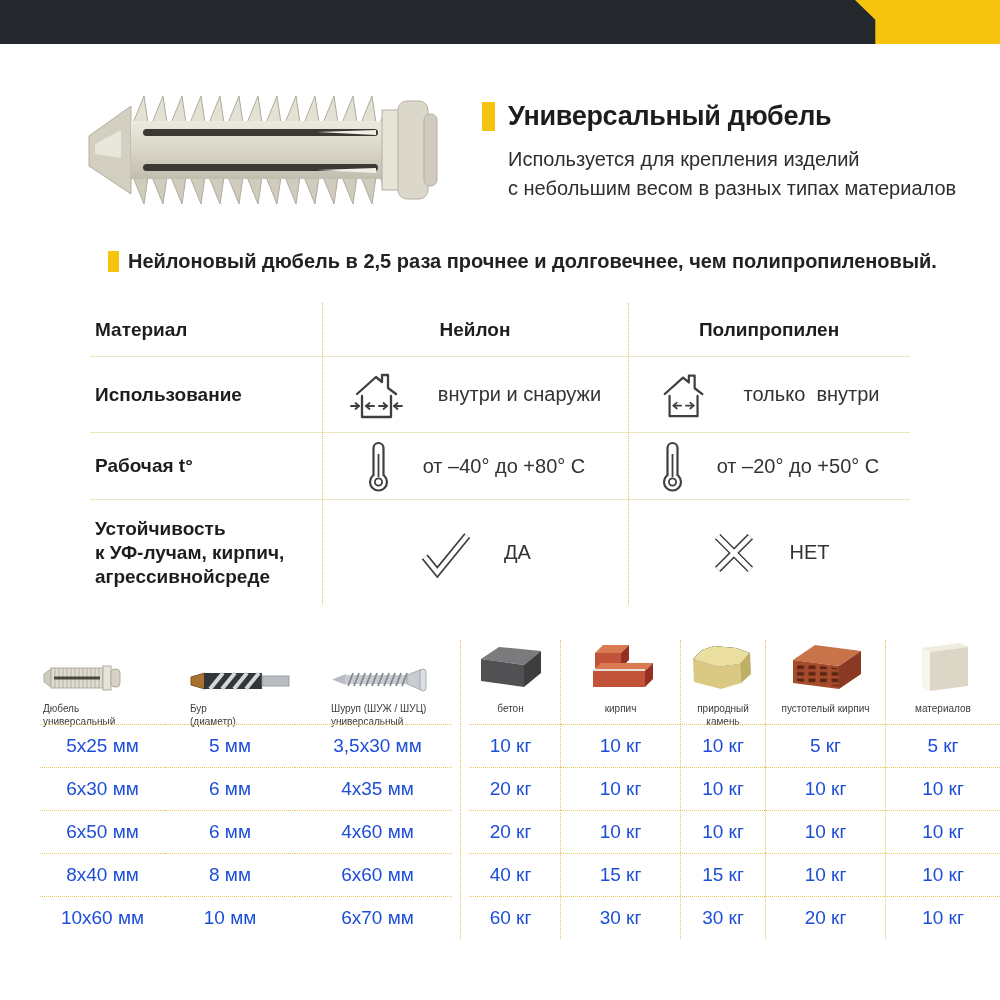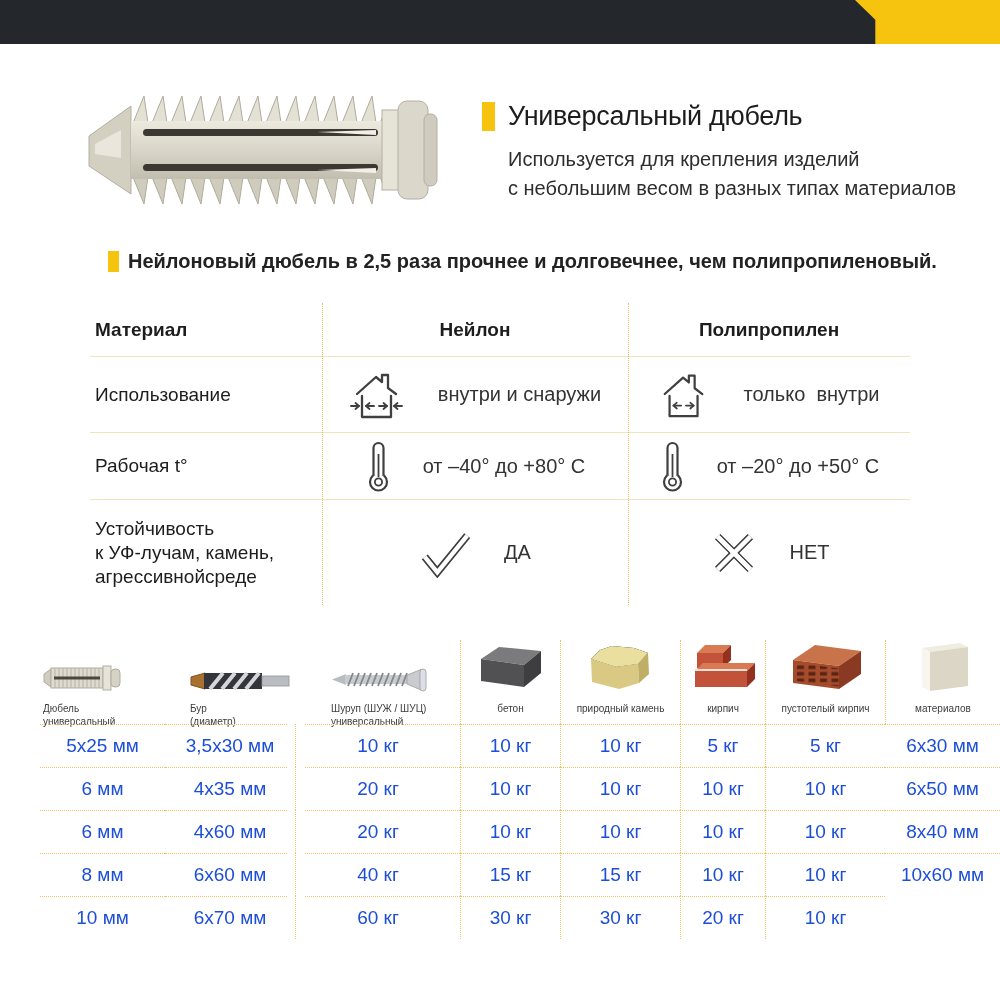--- a/index.html
+++ b/index.html
@@ -11,37 +11,37 @@
   .topbar{position:absolute;left:0;top:0;width:1000px;height:44px;background:#24272b;}
   .topbar-accent{
     position:absolute;left:855px;top:0;width:145px;height:44px;background:#f6c30f;
     clip-path:polygon(0 0,100% 0,100% 100%,14% 100%,14% 45%,0 0);
   }
   
   .product-figure{position:absolute;left:85px;top:88px;width:355px;height:124px;}
   .intro-block{position:absolute;left:482px;top:100px;width:480px;}
   .title-row{display:flex;align-items:flex-start;gap:13px;}
   .title-marker{width:13px;height:29px;background:#f6c30f;margin-top:2px;flex:0 0 auto;}
-  .page-title{font-size:27px;font-weight:normal;color:#1d1d1d;letter-spacing:-0.3px;line-height:32px;}
+  .page-title{font-size:27px;font-weight:bold;color:#1d1d1d;letter-spacing:-0.3px;line-height:32px;}
   .page-desc{margin-top:13px;margin-left:26px;font-size:20px;line-height:29px;color:#2e2e2e;white-space:pre-line;}
   
   .banner{position:absolute;left:80px;top:250px;display:flex;align-items:flex-start;gap:9px;width:900px;margin-left:28px;}
   .banner-marker{width:11px;height:21px;background:#f6c30f;margin-top:1px;flex:0 0 auto;}
   .banner-text{font-size:20px;font-weight:bold;color:#222;line-height:23px;}
   
   .cmp{position:absolute;left:90px;top:303px;width:820px;height:302px;}
   .cmp-grid{
     display:grid;width:100%;height:100%;
     grid-template-columns:232px 306px 282px;
     grid-template-rows:54px 76px 67px 105px;
   }
   .cmp-cell{display:flex;align-items:center;}
   .cmp-cell.hb{border-bottom:1px solid #ebe7bb;}
   .cmp-head{font-size:19px;font-weight:bold;color:#1d1d1d;}
-  .cmp-label{font-size:19px;font-weight:normal;color:#1d1d1d;padding-left:5px;line-height:24px;white-space:pre-line;}
+  .cmp-label{font-size:19px;font-weight:bold;color:#1d1d1d;padding-left:5px;line-height:24px;white-space:pre-line;}
   .cmp-center{justify-content:center;gap:31px;}
   .cmp-val{font-size:20px;color:#333;white-space:pre;}
   .vline{position:absolute;top:0;bottom:0;width:0;border-left:1px dotted #e8c05a;}
   .vline.v1{left:232px;} .vline.v2{left:538px;}
   .icon-wrap{display:flex;align-items:center;justify-content:center;}
   
   .spec{position:absolute;left:0;top:640px;width:1000px;}
   .spec-grid{
     display:grid;margin-left:40px;width:960px;
     grid-template-columns:125px 130px 165px 100px 120px 85px 120px 115px;
@@ -183,21 +183,21 @@
           <path d="M8.5,36.5 V9 A5,5 0 0 1 18.5,9 V36.5" fill="#ffffff"></path>
           <circle cx="13.5" cy="43" r="3.6" stroke-width="1.8"></circle>
           <line x1="13.5" y1="15" x2="13.5" y2="38" stroke-width="1.8"></line>
         </svg>
       </span>
       <span class="cmp-val">от –20° до +50° С</span>
     </div>
 
     <div class="cmp-cell">
         <div class="cmp-label">Устойчивость
-к УФ-лучам, камень,
+к УФ-лучам, кирпич,
 агрессивнойсреде</div>
       </div>
     <div class="cmp-cell cmp-center">
       <span class="icon-wrap">
         <svg width="54" height="50" viewBox="0 0 56 50">
           <path d="M6,29 L19,45 L50,7" fill="none" stroke="#3c3c3c" stroke-width="8" stroke-linejoin="miter"></path>
           <path d="M6,29 L19,45 L50,7" fill="none" stroke="#ffffff" stroke-width="4.6"></path>
         </svg>
       </span>
       <span class="cmp-val">ДА</span>
@@ -261,46 +261,46 @@
     </div>
     <div class="spec-h hmat mat">
       <div class="iconbox">
         <svg width="68" height="50" viewBox="0 0 68 50">
           <polygon points="4,17 22,5 64,9 47,23" fill="#7b7b7e"></polygon>
           <polygon points="4,17 47,23 47,45 4,39" fill="#515154"></polygon>
           <polygon points="47,23 64,9 64,31 47,45" fill="#3e3e41"></polygon>
         </svg>
       </div>
       <div class="lbl">бетон</div>
-    </div>
-    <div class="spec-h hmat mat">
-      <div class="iconbox">
-        <svg width="70" height="50" viewBox="0 0 70 50">
-          <polygon points="5,17 14,8 26,4 48,6 62,11 52,22 30,25" fill="#ead F9f"></polygon>
-          <polygon points="5,17 14,8 26,4 48,6 62,11 52,22 30,25" fill="#eadf9f"></polygon>
-          <polygon points="5,17 30,25 52,22 53,41 33,47 6,40" fill="#d9c983"></polygon>
-          <polygon points="52,22 62,11 63,32 53,41" fill="#bfae66"></polygon>
-          <path d="M12,20 L28,16 M30,30 L45,27" stroke="#c4b univ" stroke-width="0"></path>
-        </svg>
-      </div>
-      <div class="lbl">природный камень</div>
     </div>
     <div class="spec-h hmat mat">
       <div class="iconbox">
         <svg width="68" height="50" viewBox="0 0 68 50">
           <polygon points="8,11 16,3 42,3 34,11" fill="#d97a52"></polygon>
           <rect x="8" y="11" width="26" height="15" fill="#c2523a"></rect>
           <polygon points="34,11 42,3 42,18 34,26" fill="#93301f"></polygon>
           <polygon points="6,29 14,21 66,21 58,29" fill="#d97a52"></polygon>
           <rect x="6" y="29" width="52" height="16" fill="#c2523a"></rect>
           <polygon points="58,29 66,21 66,37 58,45" fill="#93301f"></polygon>
           <line x1="6" y1="28" x2="58" y2="28" stroke="#e8e2da" stroke-width="2"></line>
         </svg>
       </div>
       <div class="lbl">кирпич</div>
+    </div>
+    <div class="spec-h hmat mat">
+      <div class="iconbox">
+        <svg width="70" height="50" viewBox="0 0 70 50">
+          <polygon points="5,17 14,8 26,4 48,6 62,11 52,22 30,25" fill="#ead F9f"></polygon>
+          <polygon points="5,17 14,8 26,4 48,6 62,11 52,22 30,25" fill="#eadf9f"></polygon>
+          <polygon points="5,17 30,25 52,22 53,41 33,47 6,40" fill="#d9c983"></polygon>
+          <polygon points="52,22 62,11 63,32 53,41" fill="#bfae66"></polygon>
+          <path d="M12,20 L28,16 M30,30 L45,27" stroke="#c4b univ" stroke-width="0"></path>
+        </svg>
+      </div>
+      <div class="lbl">природный камень</div>
     </div>
     <div class="spec-h hmat mat">
       <div class="iconbox">
         <svg width="78" height="52" viewBox="0 0 78 52">
           <defs>
             <pattern id="holes" x="8" y="24" width="11.5" height="6.5" patternUnits="userSpaceOnUse">
               <rect x="2" y="1.5" width="7" height="3.6" fill="#5a2414"></rect>
             </pattern>
           </defs>
           <polygon points="6,20 28,5 74,11 52,26" fill="#c9734a"></polygon>
@@ -316,20 +316,21 @@
         <svg width="58" height="52" viewBox="0 0 58 52">
           <polygon points="8,8 46,3 54,7 16,12" fill="#efece0"></polygon>
           <polygon points="16,12 54,7 54,46 16,51" fill="#dcd6c6"></polygon>
           <polygon points="8,8 16,12 16,51 8,47" fill="#f7f5ee"></polygon>
         </svg>
       </div>
       <div class="lbl">материалов</div>
     </div>
 
   <div class="spec-cell c1">5x25 мм</div>
+      <div class="spec-cell c2">5 мм</div>
       <div class="spec-cell c3">3,5x30 мм</div>
       <div class="spec-cell c4 mat">10 кг</div>
       <div class="spec-cell c5 mat">10 кг</div>
       <div class="spec-cell c6 mat">10 кг</div>
       <div class="spec-cell c7 mat">5 кг</div>
       <div class="spec-cell c8 mat">5 кг</div>
       <div class="spec-cell c1">6x30 мм</div>
       <div class="spec-cell c2">6 мм</div>
       <div class="spec-cell c3">4x35 мм</div>
       <div class="spec-cell c4 mat">20 кг</div>

